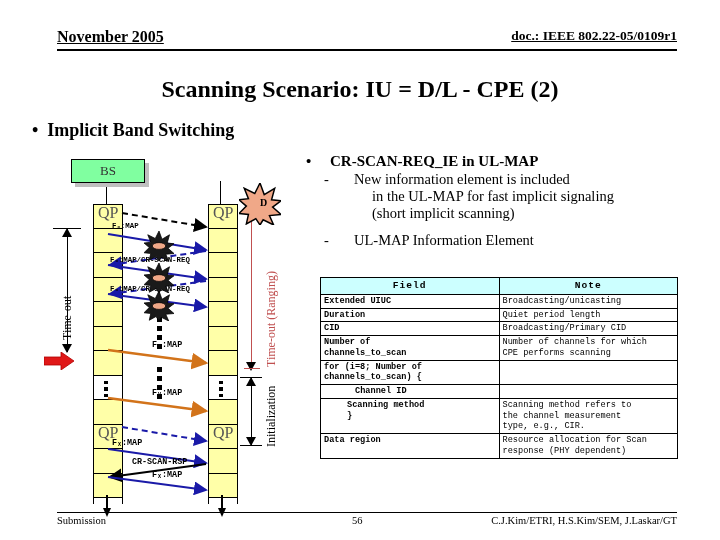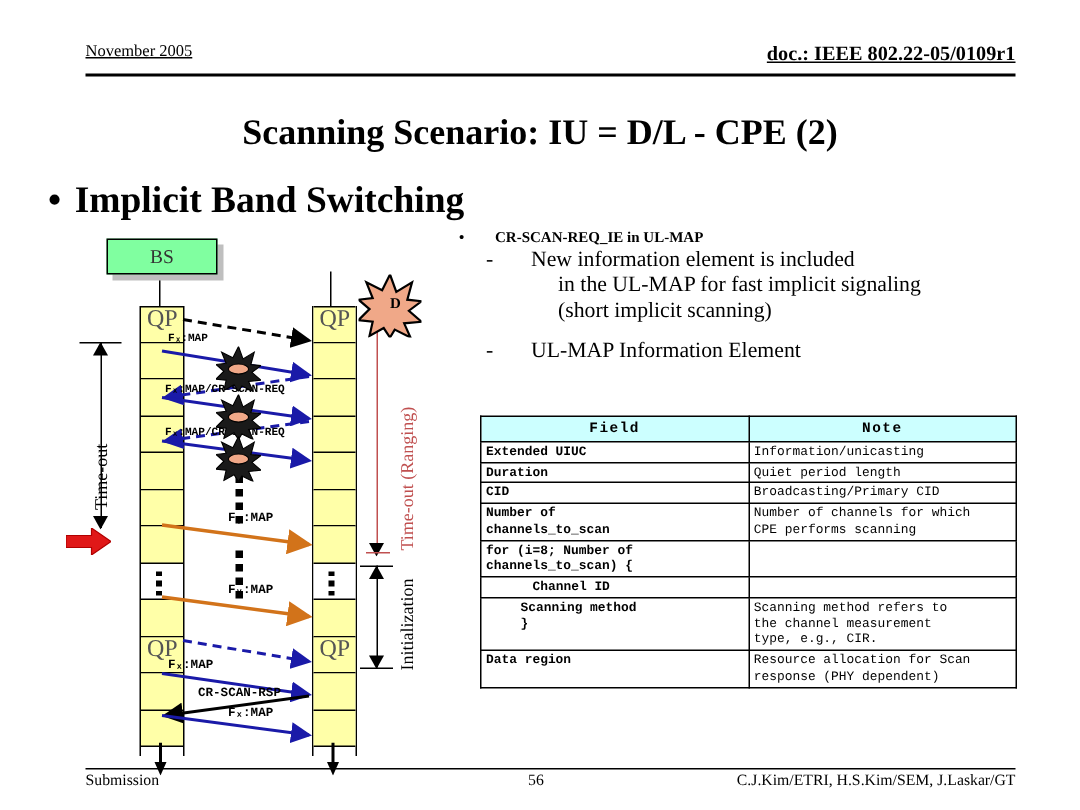--- a/index.html
+++ b/index.html
@@ -11,21 +11,21 @@
     overflow:hidden;
   }
   .slide{position:absolute;inset:0;}
 
   
   #header{
     position:absolute;left:57px;top:28px;width:620px;height:24px;
   }
   #header .hdr-left{
     position:absolute;left:0;top:0;
-    font-weight:normal;font-size:11px;
+    font-weight:bold;font-size:16px;
     font-family:"Liberation Serif", serif;
     text-decoration:underline;
     text-align:right;
   }
   #header .hdr-right{
     position:absolute;right:0;top:0;
     font-weight:bold;font-size:13.5px;
     font-family:"Liberation Serif", serif;
     text-decoration:underline;
   }
@@ -37,29 +37,29 @@
   
   #slide-title{
     position:absolute;left:0;top:76px;width:720px;
     text-align:center;
     font-size:24px;font-weight:bold;
     font-family:"Liberation Serif", serif;
     letter-spacing:0px;
   }
   #main-bullet{
     position:absolute;left:32px;top:120px;
-    font-size:25px;font-weight:bold;
+    font-size:18px;font-weight:bold;
     font-family:"Liberation Serif", serif;
   }
   #main-bullet .b-dot{margin-right:9px;}
 
   
   #right-text{position:absolute;left:306px;top:153px;width:400px;}
   .rt-l1{
-    font-size:10px;font-weight:bold;
+    font-size:15px;font-weight:bold;
     font-family:"Liberation Serif", serif;
     white-space:nowrap;
   }
   .rt-l1 .dot{display:inline-block;width:24px;}
   .rt-sub{
     font-size:14.5px;
     font-family:"Liberation Serif", serif;
     margin-top:1px;
     white-space:nowrap;
   }
@@ -231,21 +231,21 @@
   <table id="ie-table">
     <thead>
       <tr>
         <th>Field</th>
         <th>Note</th>
       </tr>
     </thead>
     <tbody id="ie-tbody">
         <tr>
           <td class="f" style="white-space: pre-line;">Extended UIUC</td>
-          <td class="n" style="white-space: pre-line;">Information/unicasting</td>
+          <td class="n" style="white-space: pre-line;">Broadcasting/unicasting</td>
         </tr>
         <tr>
           <td class="f" style="white-space: pre-line;">Duration</td>
           <td class="n" style="white-space: pre-line;">Quiet period length</td>
         </tr>
         <tr>
           <td class="f" style="white-space: pre-line;">CID</td>
           <td class="n" style="white-space: pre-line;">Broadcasting/Primary CID</td>
         </tr>
         <tr>

